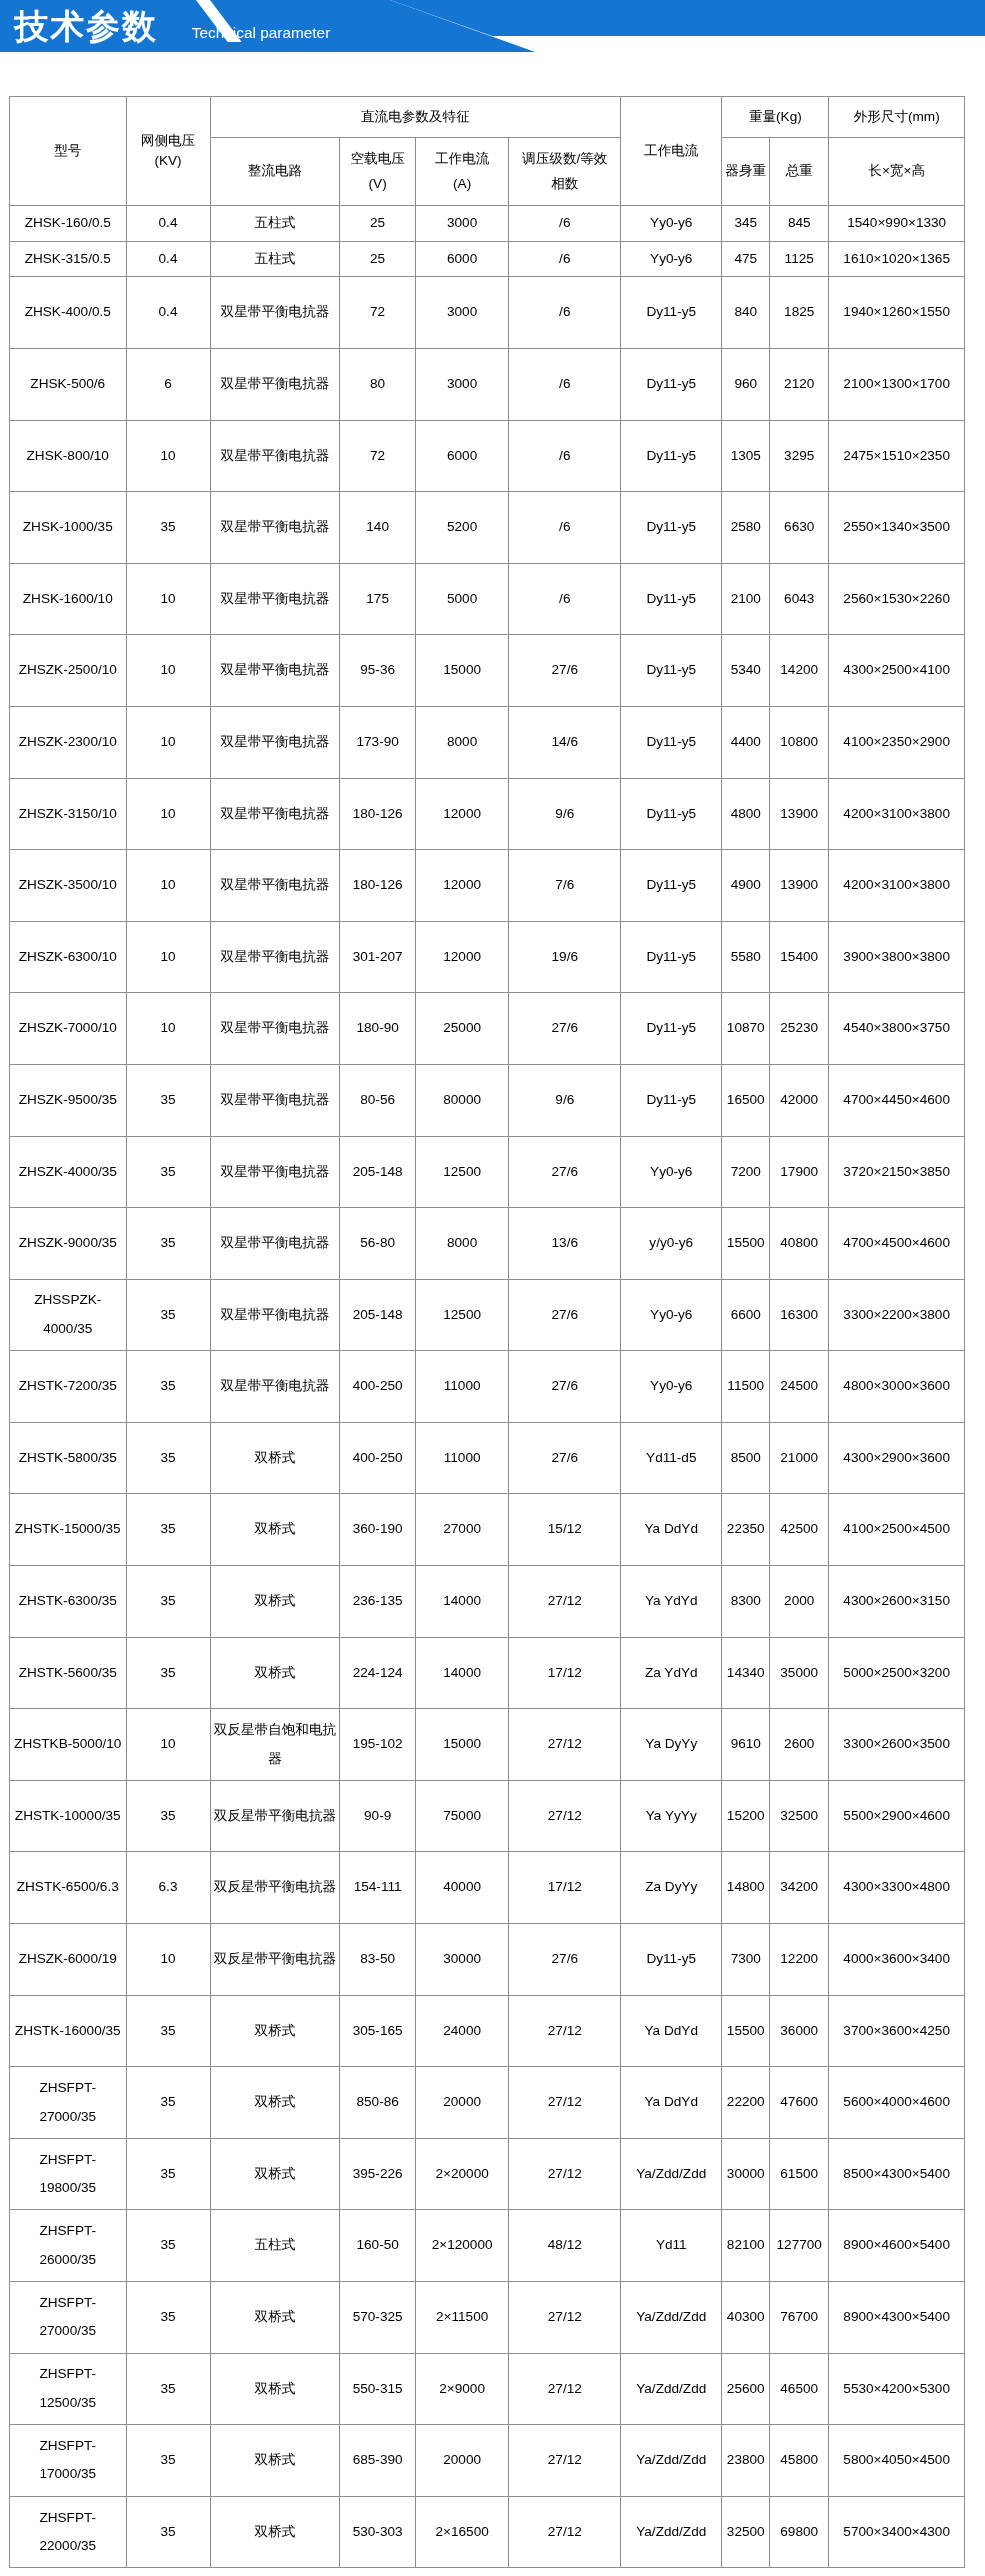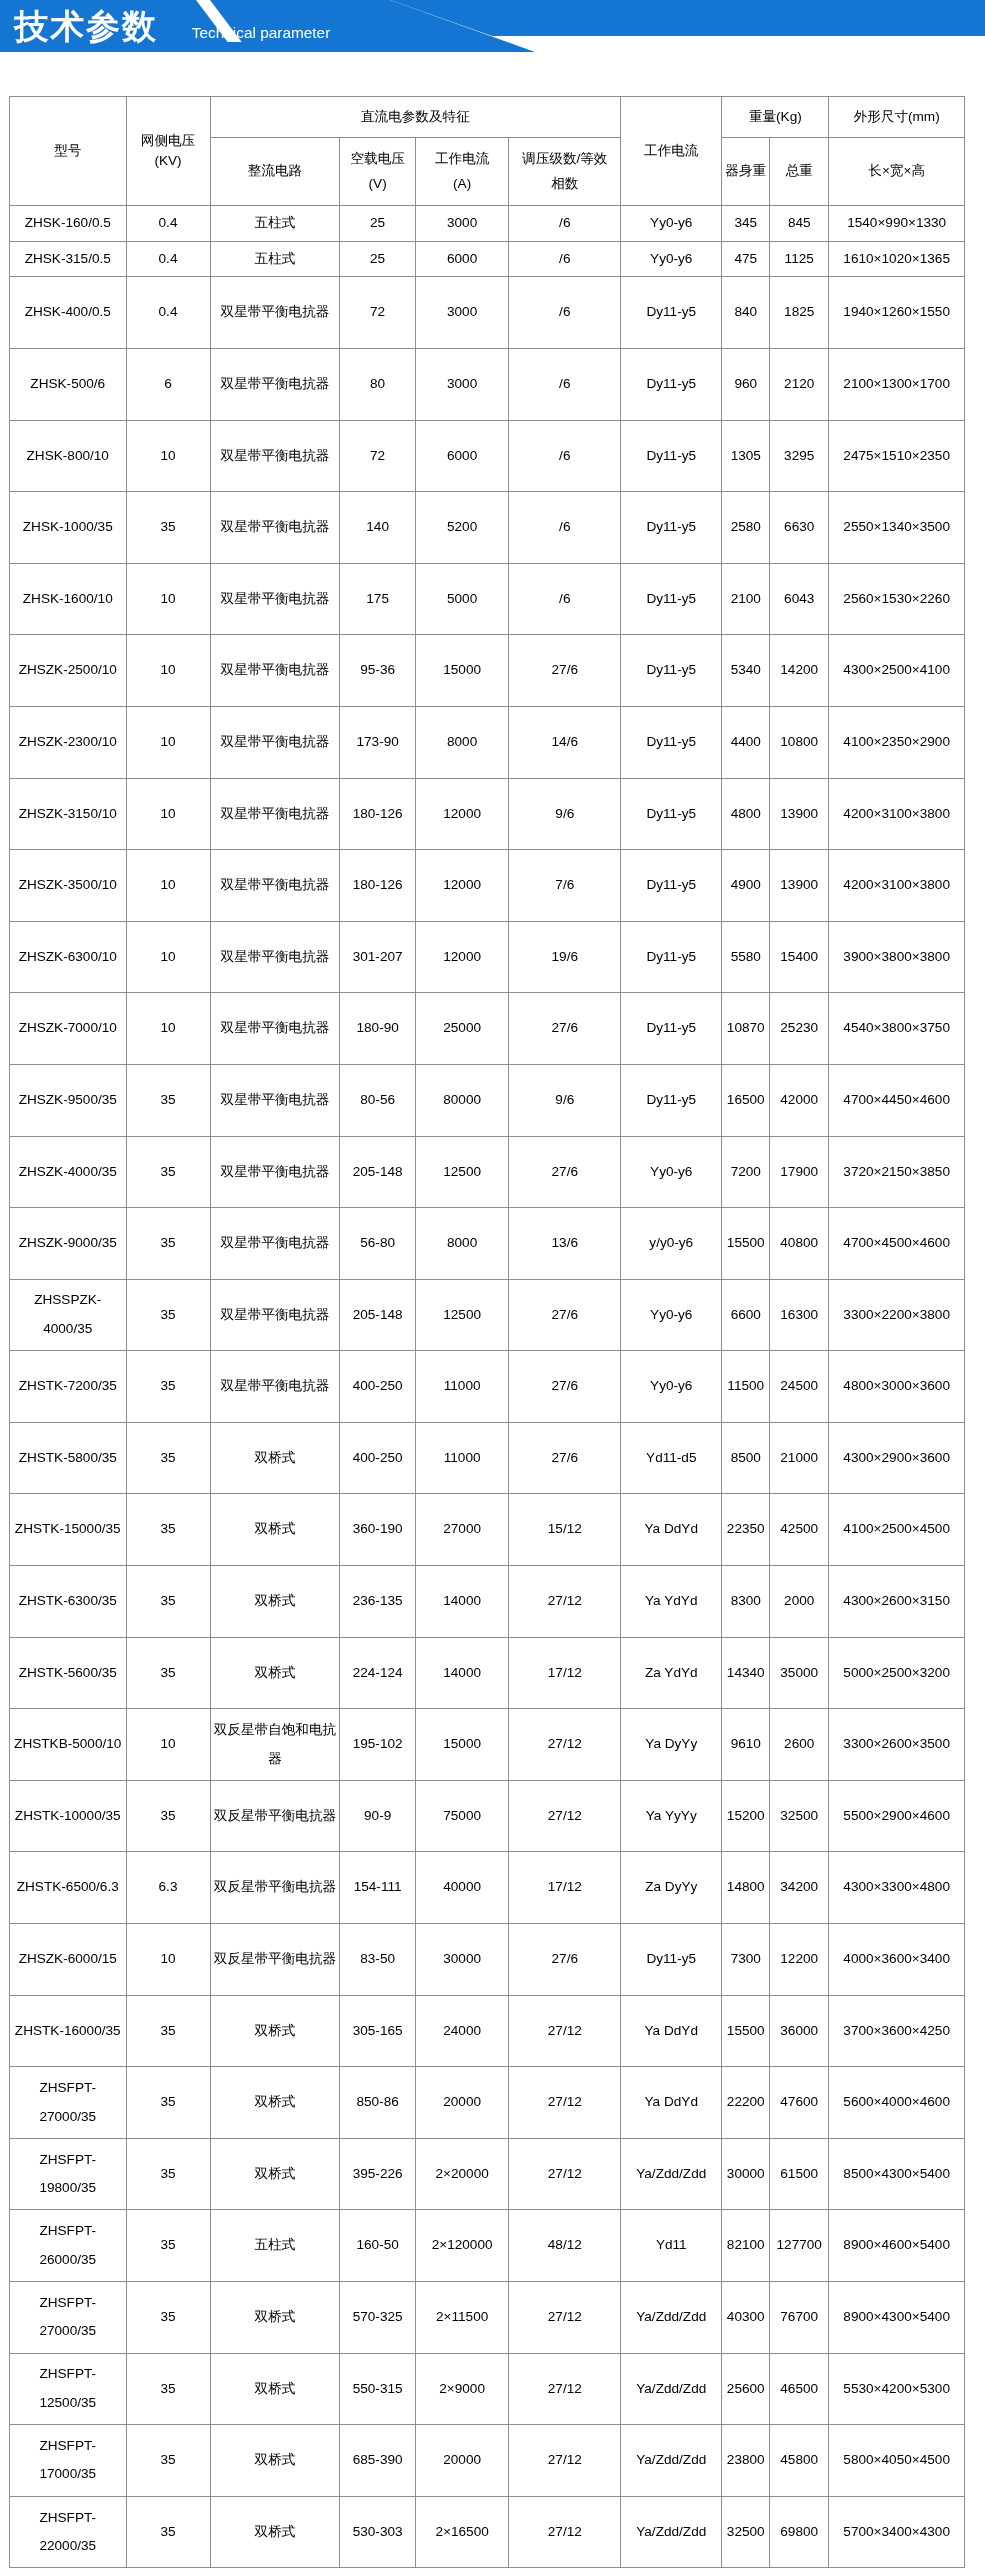--- a/index.html
+++ b/index.html
@@ -389,21 +389,21 @@
         <td>双反星带平衡电抗器</td>
         <td>154-111</td>
         <td>40000</td>
         <td>17/12</td>
         <td>Za DyYy</td>
         <td>14800</td>
         <td>34200</td>
         <td>4300×3300×4800</td>
       </tr>
       <tr>
-        <td>ZHSZK-6000/15</td>
+        <td>ZHSZK-6000/19</td>
         <td>10</td>
         <td>双反星带平衡电抗器</td>
         <td>83-50</td>
         <td>30000</td>
         <td>27/6</td>
         <td>Dy11-y5</td>
         <td>7300</td>
         <td>12200</td>
         <td>4000×3600×3400</td>
       </tr>

